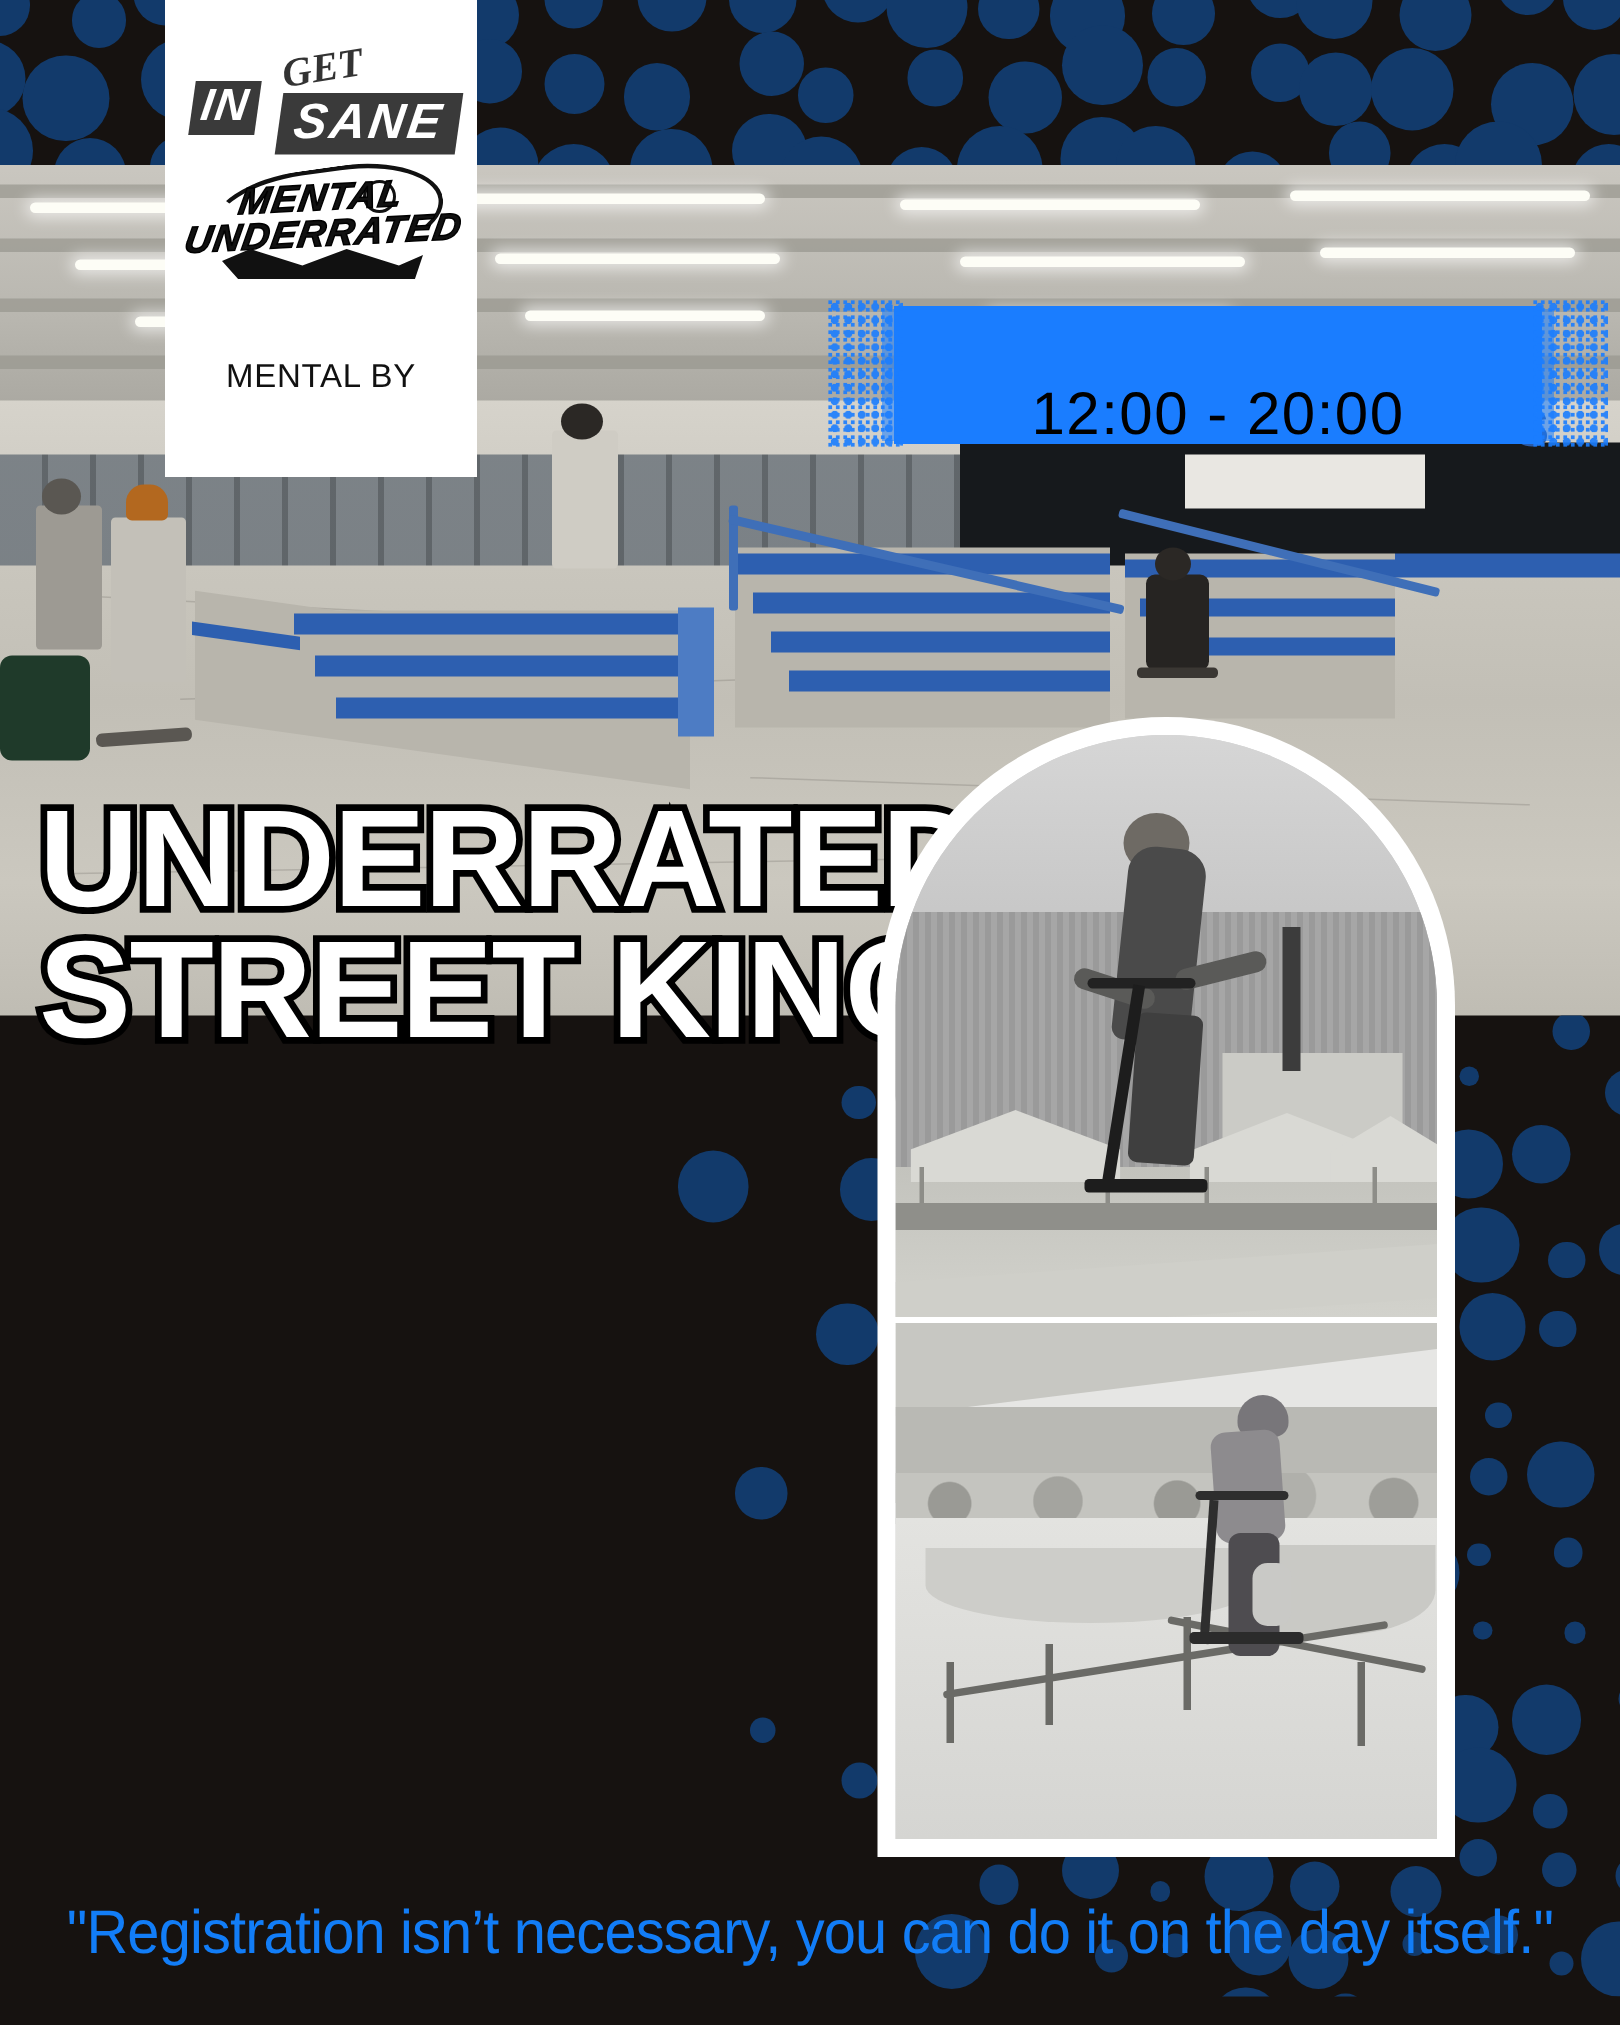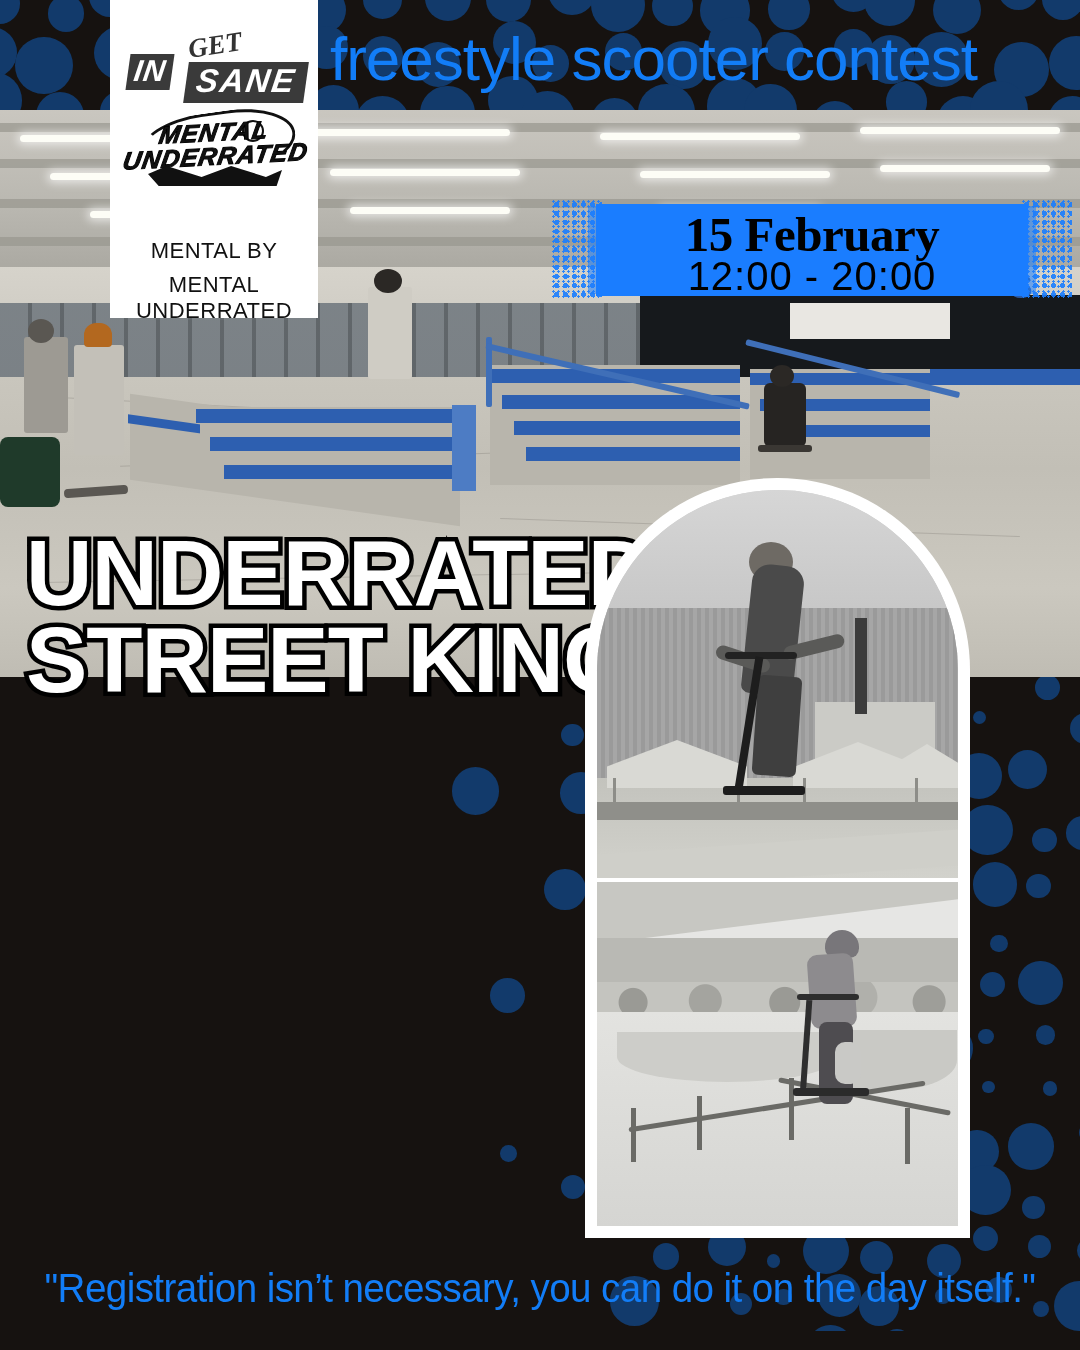--- a/index.html
+++ b/index.html
@@ -522,42 +522,39 @@
         <div class="dot" style="left: 638.043px; top: 83.9774px; height: 57.3466px; width: 57.3466px; background: rgb(18, 58, 107);"></div>
         <div class="dot" style="left: 706.555px; top: 77.9066px; height: 55.7863px; width: 55.7863px; background: rgb(18, 58, 107);"></div>
         <div class="dot" style="left: 744.471px; top: 84.2266px; height: 52.3977px; width: 52.3977px; background: rgb(18, 58, 107);"></div>
         <div class="dot" style="left: 812.245px; top: 101.357px; height: 45.75px; width: 45.75px; background: rgb(18, 58, 107);"></div>
         <div class="dot" style="left: 885.875px; top: 81.3532px; height: 41.2148px; width: 41.2148px; background: rgb(18, 58, 107);"></div>
         <div class="dot" style="left: 936.58px; top: 96.3012px; height: 52.8408px; width: 52.8408px; background: rgb(18, 58, 107);"></div>
         <div class="dot" style="left: 969.941px; top: 81.3083px; height: 57.8635px; width: 57.8635px; background: rgb(18, 58, 107);"></div>
         <div class="dot" style="left: 1048.48px; top: 96.4147px; height: 48.988px; width: 48.988px; background: rgb(18, 58, 107);"></div>
       </div>
   </div>
-  <div class="header-title">freestyle scooter contest</div>
 
   <div class="date-banner">
-    <div class="date-main">15 February</div>
     <div class="date-time">12:00 - 20:00</div>
   </div>
 
   <div class="host-card">
     <div class="logo-insane">
       <div class="insane-in">IN</div>
       <div class="insane-get">GET</div>
       <div class="insane-sane">SANE</div>
     </div>
     <div class="logo-mental">
       <div class="mental-swoosh"></div>
       <div class="mental-star"></div>
       <div class="mental-txt1">MENTAL</div>
       <div class="mental-txt2">UNDERRATED</div>
       <div class="mental-banner"></div>
     </div>
     <div class="hosted-line1">MENTAL BY</div>
-    <div class="hosted-line2">MENTAL UNDERRATED</div>
   </div>
 
   <div class="headline">UNDERRATED
 STREET KING</div>
 
   <div class="body-section">
     <div class="dots-layer" id="dots-body" style="left: 0px; top: 0px; width: 1080px; height: 654px;">
         <div class="dot" style="left: 1034.93px; top: -1.90603px; height: 24.5907px; width: 24.5907px; background: rgb(18, 58, 107);"></div>
         <div class="dot" style="left: 561.265px; top: 46.6607px; height: 22.4092px; width: 22.4092px; background: rgb(18, 58, 107);"></div>
         <div class="dot" style="left: 904.782px; top: 38.5077px; height: 41.2241px; width: 41.2241px; background: rgb(18, 58, 107);"></div>

